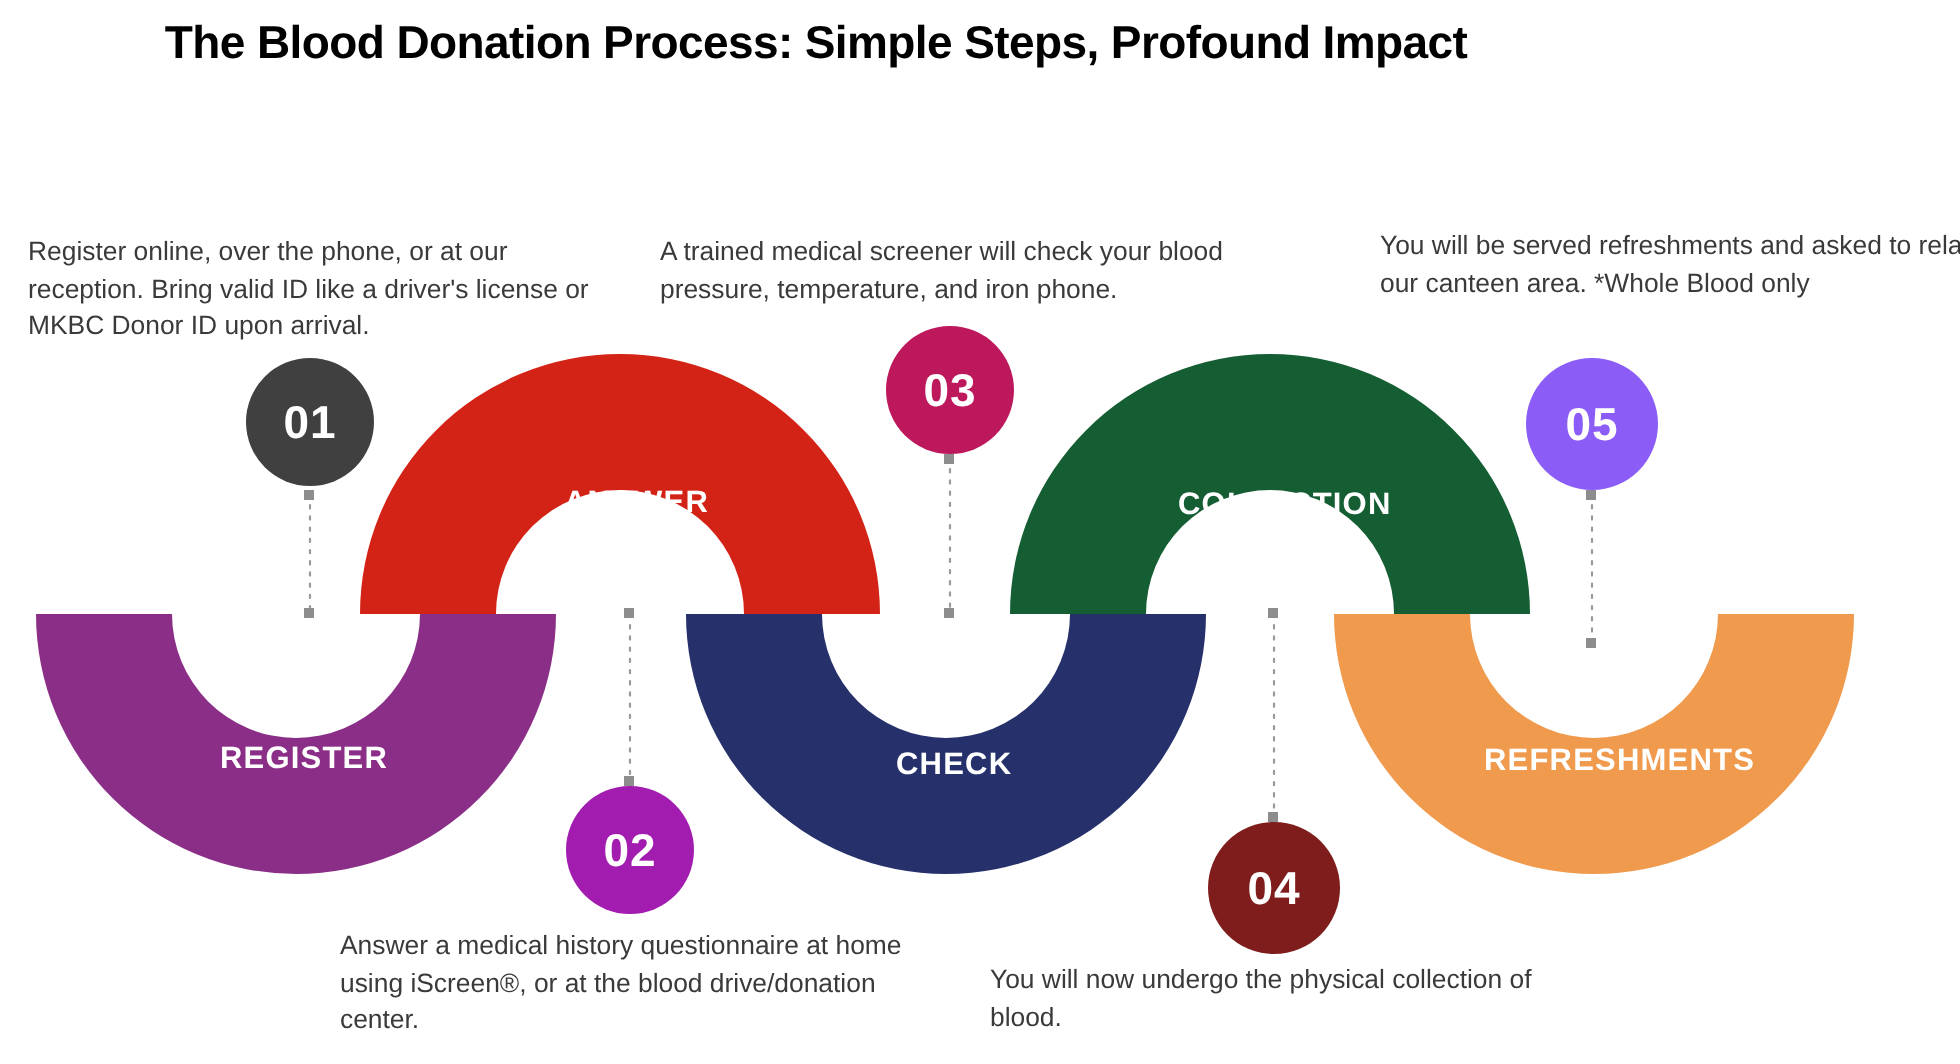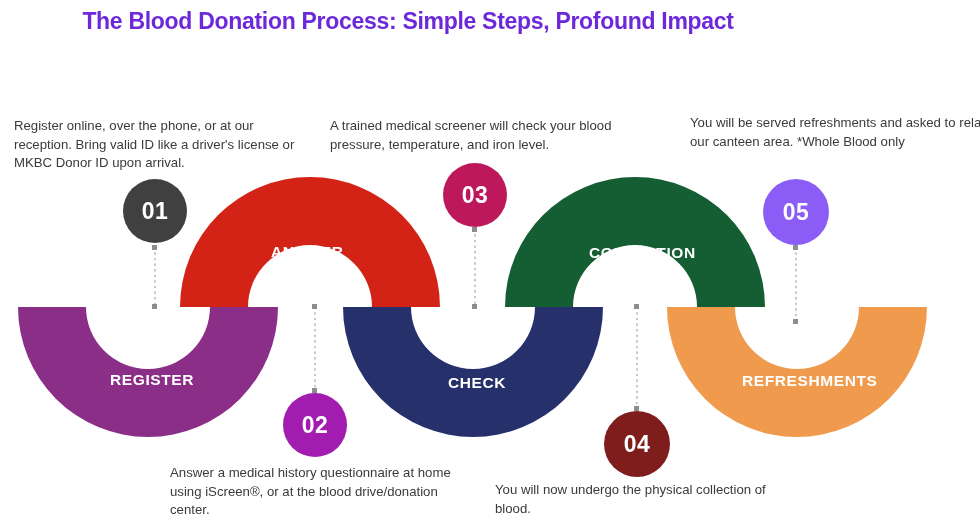--- a/index.html
+++ b/index.html
@@ -11,21 +11,21 @@
     position:relative;
     overflow:hidden;
   }
   #page-title{
     position:absolute;
     left:0;top:8px;width:816px;
     text-align:center;
     font-size:23px;
     font-weight:bold;
     letter-spacing:-0.3px;
-    color:#6d28d9;
+    color:#000000;
   }
   .desc{
     position:absolute;
     text-align:left;
     font-size:13.2px;
     line-height:1.42;
     color:#3a3a3a;
   }
   #desc-1{left:14px;top:117px;width:285px;}
   #desc-2{left:170px;top:464px;width:295px;}
@@ -55,21 +55,21 @@
   .arc-label{
     position:absolute;
     color:#ffffff;
     font-weight:bold;
     font-size:15.5px;
     letter-spacing:0.6px;
     white-space:nowrap;
     z-index:4;
   }
   #label-1{left:110px;top:371px;}
-  #label-2{left:271px;top:243px;}
+  #label-2{left:282px;top:243px;}
   #label-3{left:448px;top:374px;text-align:right;}
   #label-4{left:589px;top:244px;}
   #label-5{left:742px;top:372px;}
 </style>
 </head>
 <body>
 
 <div id="page-title">The Blood Donation Process: Simple Steps, Profound Impact</div>
 
 <svg id="flow" viewBox="0 0 980 532">
@@ -115,15 +115,15 @@
 <div class="num-circle" id="circle-5" style="background:#8b5cf6">05</div>
 
 <div class="arc-label" id="label-1">REGISTER</div>
 <div class="arc-label" id="label-2">ANSWER</div>
 <div class="arc-label" id="label-3">CHECK</div>
 <div class="arc-label" id="label-4">COLLECTION</div>
 <div class="arc-label" id="label-5">REFRESHMENTS</div>
 
 <div class="desc" id="desc-1">Register online, over the phone, or at our reception. Bring valid ID like a driver's license or MKBC Donor ID upon arrival.</div>
 <div class="desc" id="desc-2">Answer a medical history questionnaire at home using iScreen®, or at the blood drive/donation center.</div>
-<div class="desc" id="desc-3">A trained medical screener will check your blood pressure, temperature, and iron level.</div>
+<div class="desc" id="desc-3">A trained medical screener will check your blood pressure, temperature, and iron phone.</div>
 <div class="desc" id="desc-4">You will now undergo the physical collection of blood.</div>
 <div class="desc" id="desc-5">You will be served refreshments and asked to relax in our canteen area. *Whole Blood only</div>
 
 </body></html>

